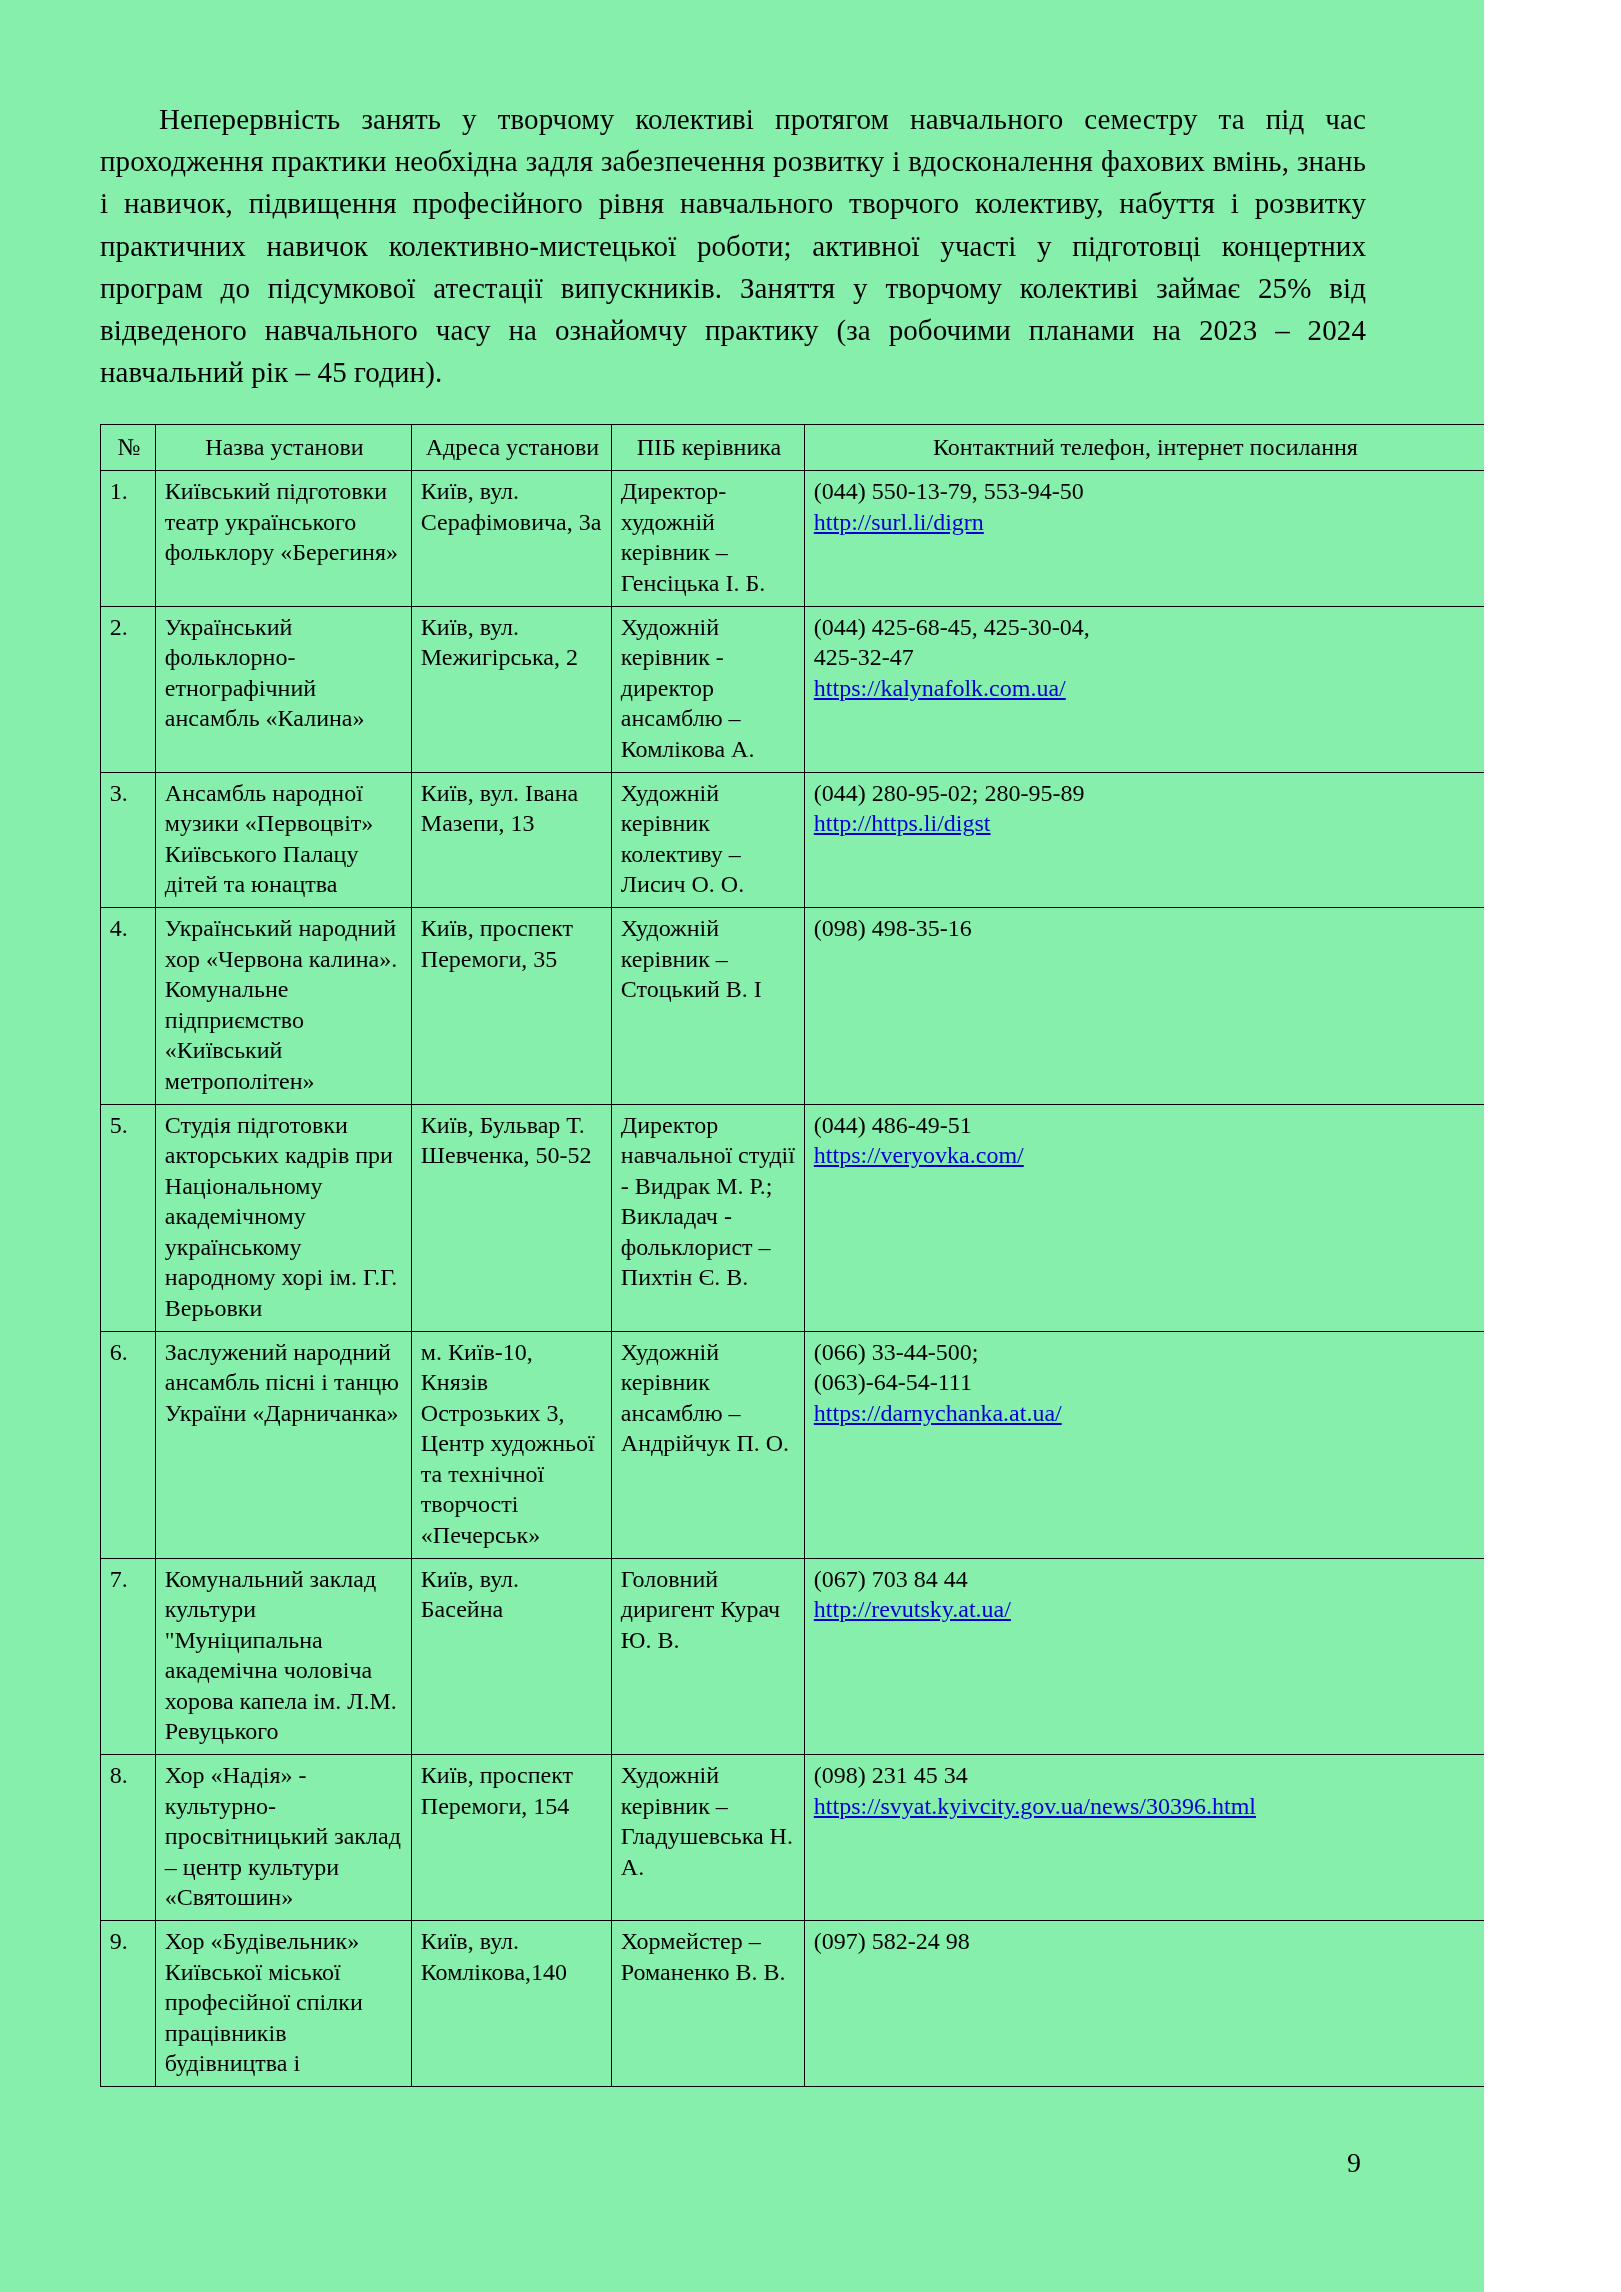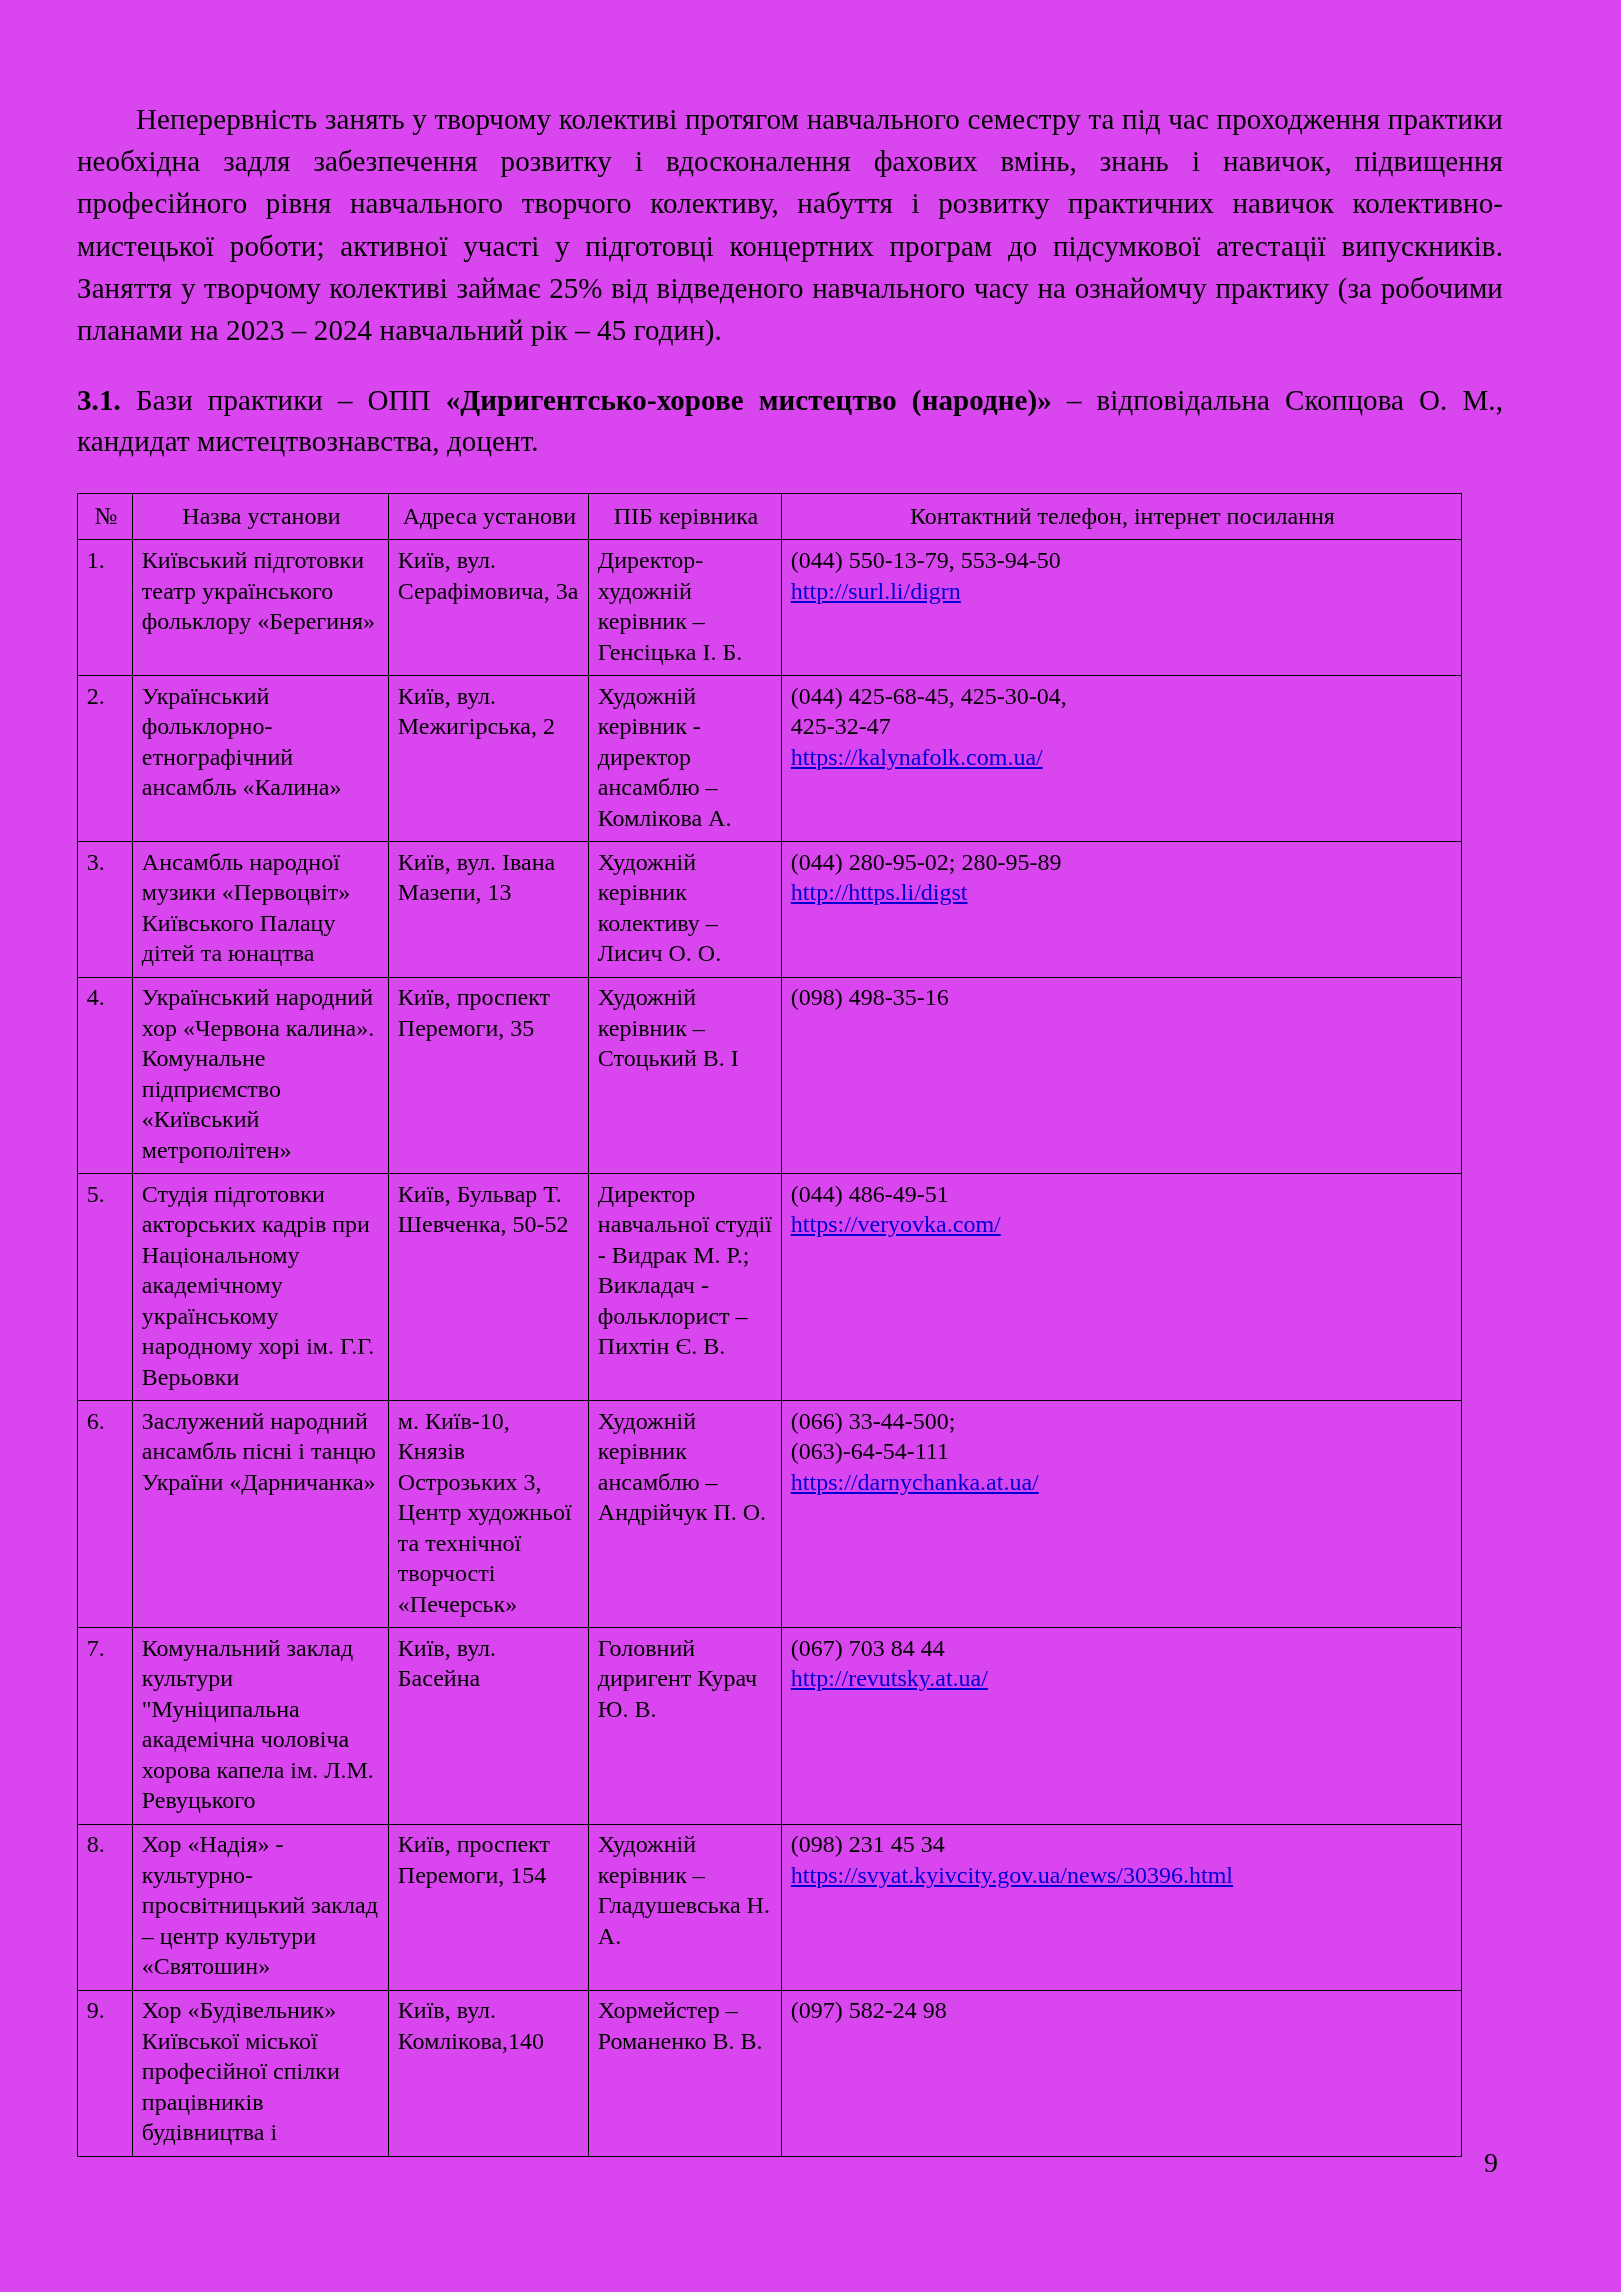--- a/index.html
+++ b/index.html
@@ -7,25 +7,25 @@
     margin: 0;
     padding: 0;
     background: #ffffff;
   }
   body {
     font-family: "Liberation Serif", "DejaVu Serif", serif;
     color: #000000;
   }
   .page {
     position: relative;
-    width: 1621px;
+    width: 1484px;
     height: 2293px;
-    background: #d946ef;
+    background: #86efac;
     box-sizing: border-box;
-    padding: 98px 118px 0 77px;
+    padding: 98px 118px 0 100px;
     overflow: hidden;
   }
 
   
   .intro {
     font-size: 29px;
     line-height: 1.455;
     text-align: justify;
     text-indent: 59px;
     margin: 0;
@@ -91,27 +91,20 @@
     line-height: 1;
   }
 </style>
 </head>
 <body>
 
 <div class="page">
 
   <p class="intro">Неперервність занять у творчому колективі протягом навчального семестру та під час проходження практики необхідна задля забезпечення розвитку і вдосконалення фахових вмінь, знань і навичок, підвищення професійного рівня навчального творчого колективу, набуття і розвитку практичних навичок колективно-мистецької роботи; активної участі у підготовці концертних програм до підсумкової атестації випускників. Заняття у творчому колективі займає 25% від відведеного навчального часу на ознайомчу практику (за робочими планами на 2023 – 2024 навчальний рік – 45 годин).</p>
 
-  <p class="section-head">
-    <span class="num">3.1.</span>
-    <span>Бази практики – ОПП</span>
-    <span class="opp-title">«Диригентсько-хорове мистецтво (народне)»</span>
-    <span>–</span>
-    <span>відповідальна Скопцова О. М., кандидат мистецтвознавства, доцент.</span>
-  </p>
 
   <table class="bases">
     <colgroup>
       <col class="c-num">
         <col class="c-name">
         <col class="c-addr">
         <col class="c-head">
         <col class="c-phone">
     </colgroup>
     <thead>

